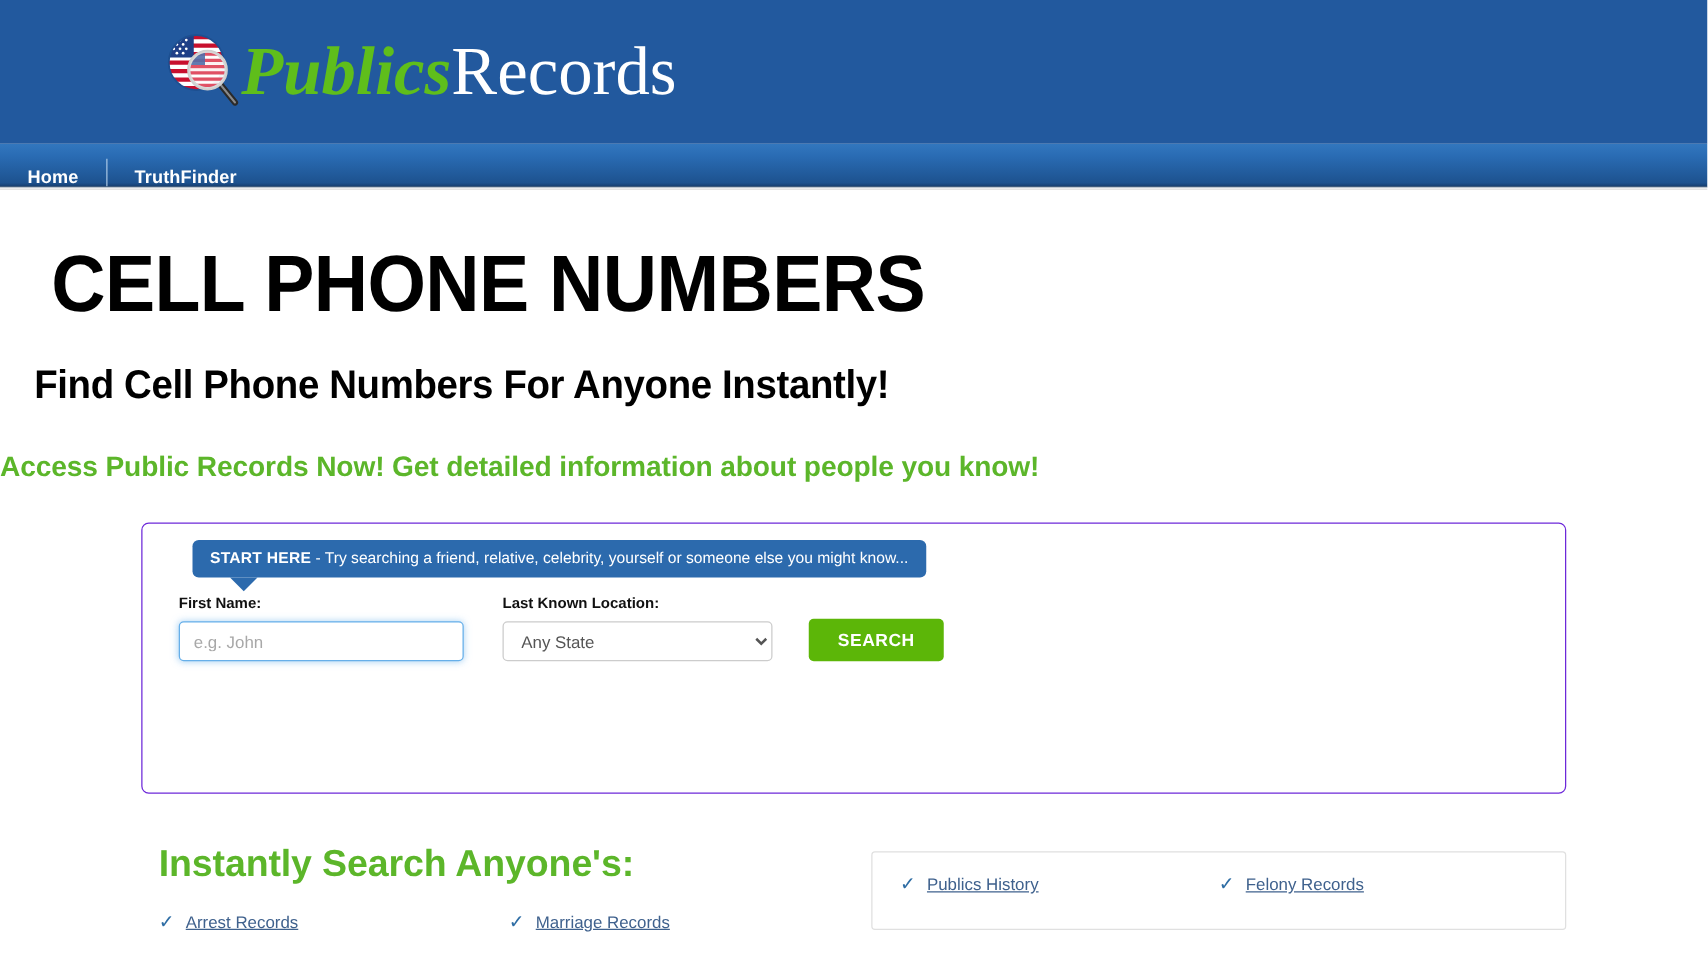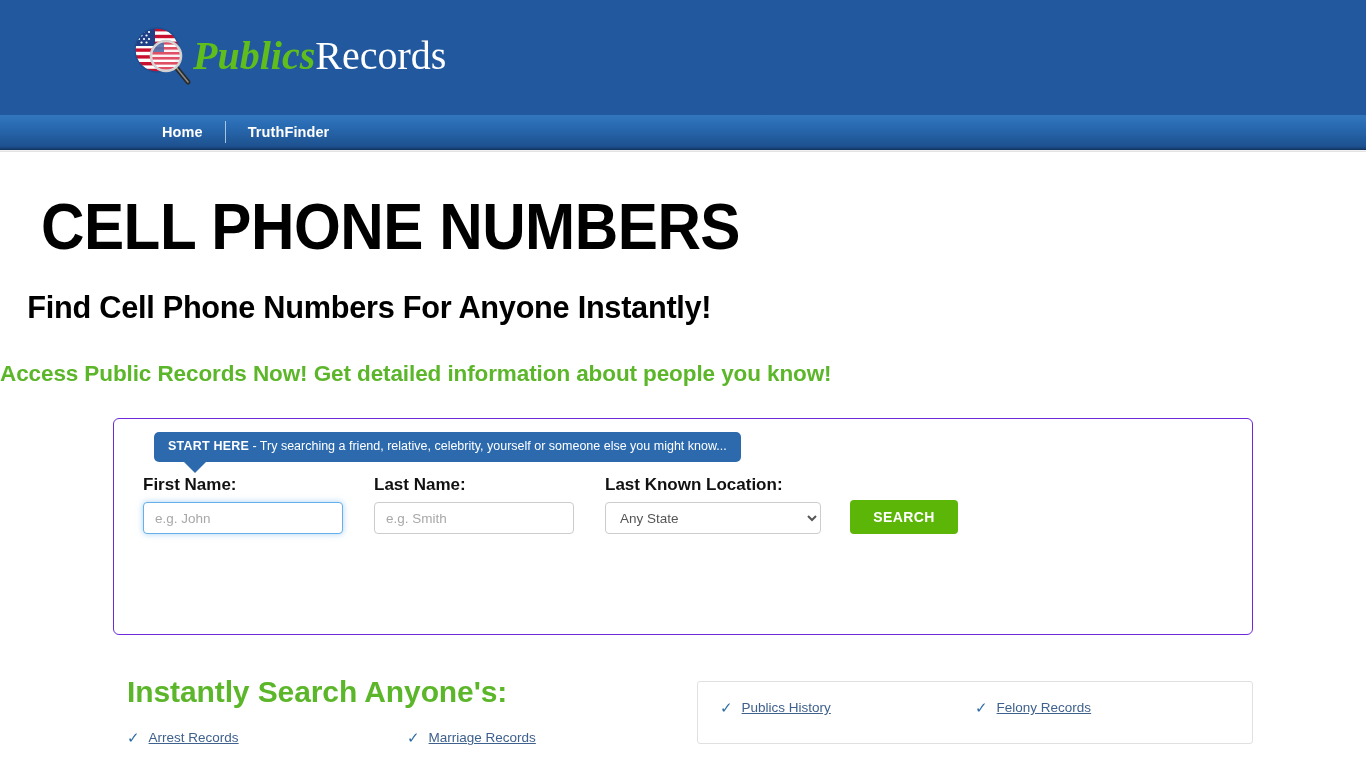--- a/index.html
+++ b/index.html
@@ -27,21 +27,21 @@
   }
   .logo-mark {
     position: relative;
     width: 72px;
     height: 72px;
     flex: none;
   }
   .logo-mark svg { display:block; }
   .logo-text {
     font-family: "Liberation Serif", serif;
-    font-size: 40px;
+    font-size: 55px;
     line-height: 1;
     white-space: nowrap;
     margin-left: -4px;
     position: relative;
     top: -2px;
   }
   .logo-text .lt-green {
     color: #5fbe1b;
     font-style: italic;
     font-weight: bold;
@@ -50,22 +50,21 @@
     color: #ffffff;
     font-weight: normal;
   }
 
   
   .main-nav {
     height: 35px;
     background: linear-gradient(to bottom, #3277be 0%, #2a6cb4 28%, #1d528f 92%, #163e70 100%);
     border-bottom: 1px solid #12365f;
     display: flex;
-    align-items: center;
-    padding-left: 140px;
+    align-items: flex-end;
   }
   .nav-item {
     color: #ffffff;
     font-size: 14.5px;
     font-weight: bold;
     text-decoration: none;
     padding: 0 22px;
     line-height: 1;
     letter-spacing: .1px;
     cursor: pointer;
@@ -153,28 +152,28 @@
     position: absolute;
     left: 29px;
     top: 57px;
     width: 1085px;
     display: flex;
     align-items: flex-end;
   }
   .field { margin-right: 31px; }
   .field-label {
     display: block;
-    font-size: 17px;
+    font-size: 12px;
     font-weight: bold;
     color: #111111;
     margin-bottom: 9px;
     line-height: 1;
   }
   .txt-input {
-    width: 200px;
+    width: 228px;
     height: 32px;
     border: 1px solid #cccccc;
     border-radius: 4px;
     padding: 0 11px;
     font-size: 13.5px;
     color: #555555;
     font-family: "Liberation Sans", sans-serif;
     background: #ffffff;
     outline: none;
   }
@@ -349,24 +348,20 @@
     <b>START HERE</b><span class="tt-rest"> - Try searching a friend, relative, celebrity, yourself or someone else you might know...</span>
   </div>
 
   <div class="fields">
 
     <div class="field">
       <label class="field-label">First Name:</label>
       <input class="txt-input focused" type="text" placeholder="e.g. John" style="">
     </div>
 
-    <div class="field">
-      <label class="field-label">Last Name:</label>
-      <input class="txt-input" type="text" placeholder="e.g. Smith" style="">
-    </div>
 
     <div class="field">
       <label class="field-label">Last Known Location:</label>
       <select class="state-select">
         <option>Any State</option>
       </select>
     </div>
 
     <div class="field">
       <button class="search-btn">SEARCH</button>

